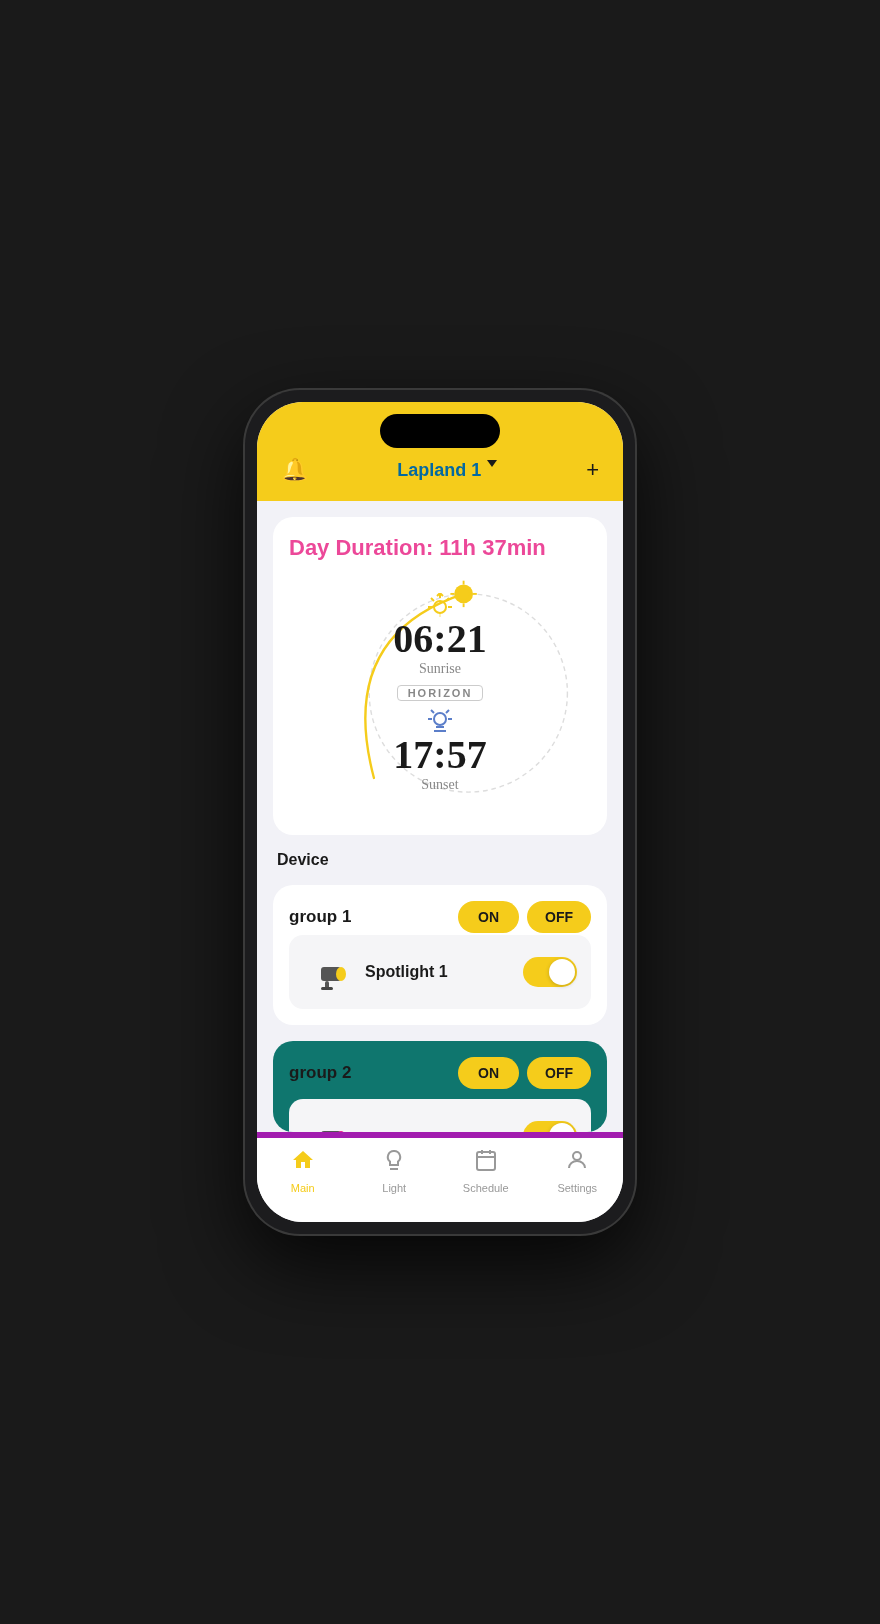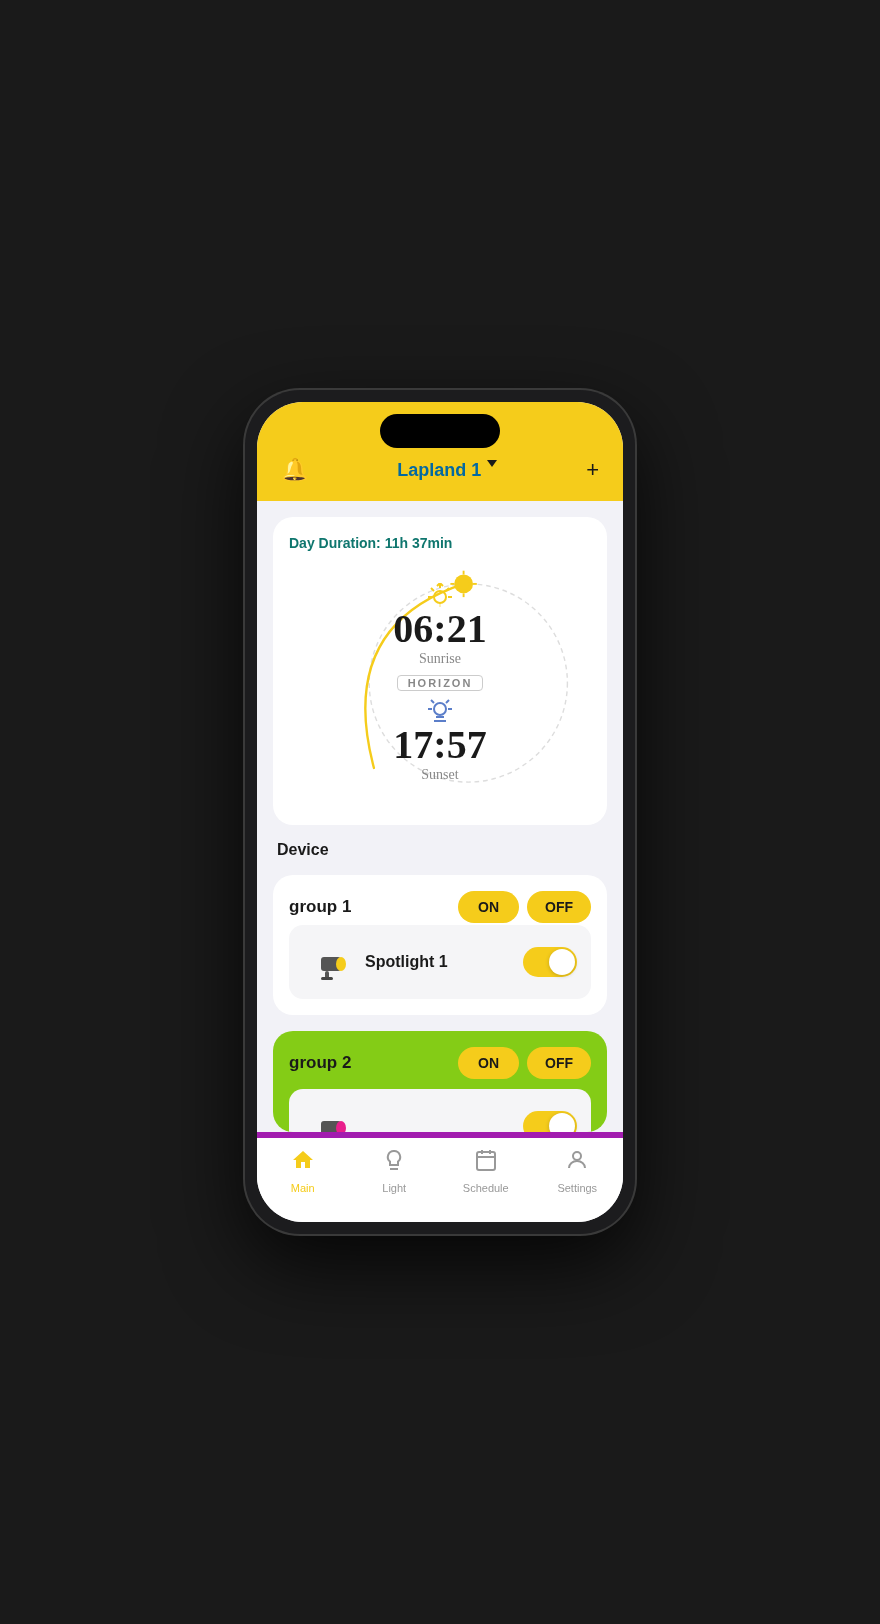--- a/index.html
+++ b/index.html
@@ -82,23 +82,23 @@
       gap: 16px;
     }
     .scroll-content::-webkit-scrollbar { display: none; }
     
     .sun-card {
       background: #fff;
       border-radius: 20px;
       padding: 18px 16px 22px;
     }
     .sun-card-title {
-      font-size: 14px;
+      font-size: 22px;
       font-weight: 700;
-      color: #0f766e;
+      color: #ec4899;
       margin-bottom: 12px;
     }
     .sun-visual {
       position: relative;
       width: 100%;
       height: 240px;
       display: flex;
       align-items: center;
       justify-content: center;
     }
@@ -232,21 +232,21 @@
       height: 26px;
       background: #fff;
       border-radius: 50%;
       position: absolute;
       top: 2px;
       right: 2px;
       box-shadow: 0 1px 4px rgba(0,0,0,0.2);
     }
     
     .group2-partial {
-      background: #84cc16;
+      background: #0f766e;
       border-radius: 20px;
       padding: 16px;
       display: flex;
       flex-direction: column;
       gap: 10px;
       margin-bottom: 0;
       overflow: hidden;
       max-height: 110px;
     }
     

